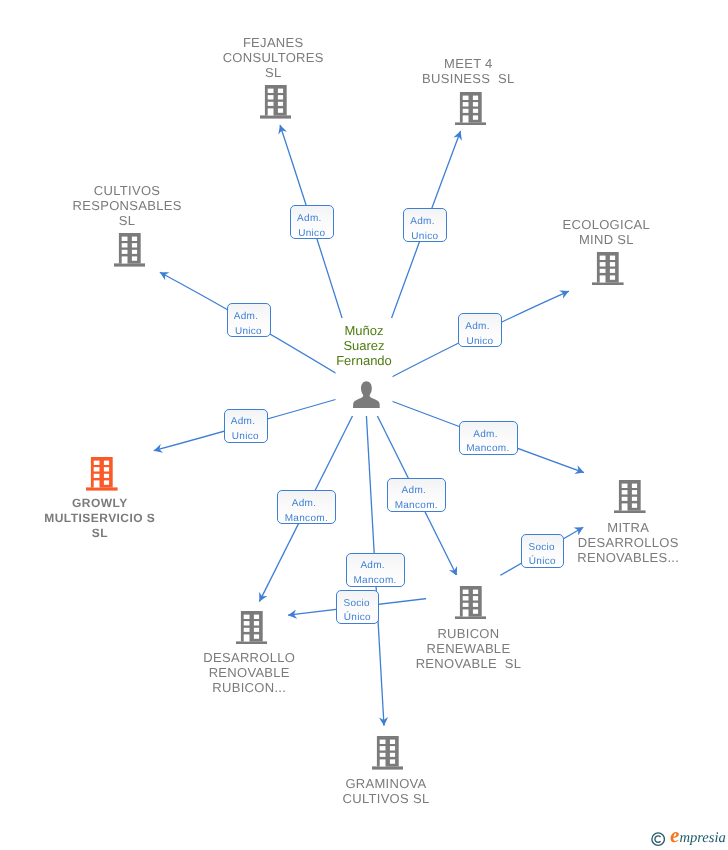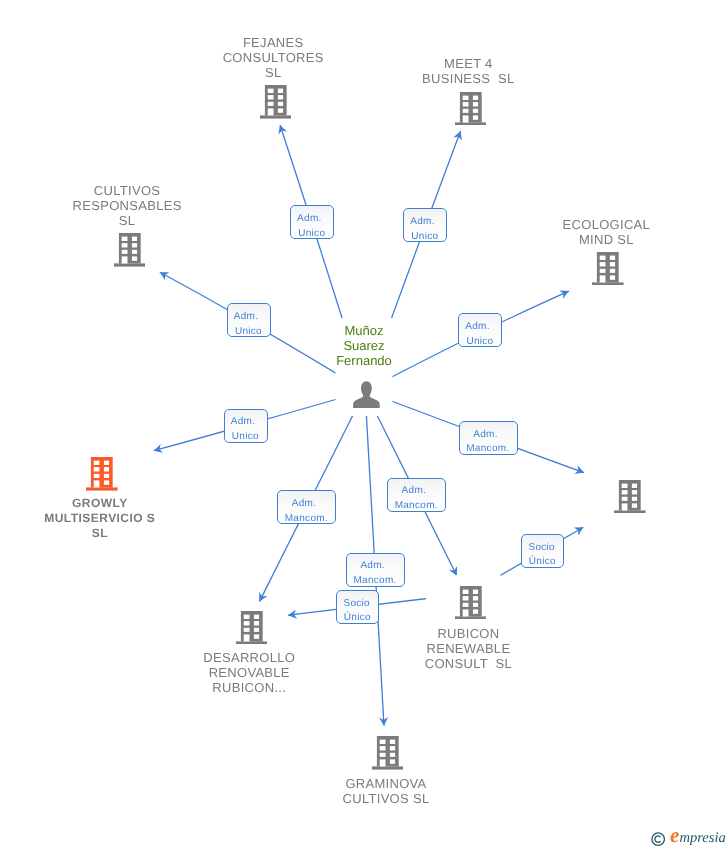--- a/index.html
+++ b/index.html
@@ -151,20 +151,21 @@
             <rect x="7.7" y="3.6" width="5.8" height="4.4"></rect>
             <rect x="17.9" y="3.6" width="5.2" height="4.4"></rect>
             <rect x="7.7" y="10.1" width="5.8" height="4.4"></rect>
             <rect x="17.9" y="10.1" width="5.2" height="4.4"></rect>
             <rect x="7.7" y="16.8" width="5.8" height="4.1"></rect>
             <rect x="17.9" y="16.8" width="5.2" height="4.1"></rect>
             <rect x="7.7" y="23.4" width="5.8" height="7.1"></rect>
             <rect x="17.9" y="23.4" width="5.2" height="4.4"></rect>
           </g>
         </svg></div>
+<div class="node-label" style="position:absolute;left:558.1px;top:519.9px;width:140px;"><div>MITRA</div><div>DESARROLLOS</div><div>RENOVABLES...</div></div>
 </div>
 <div class="node" style="left:0px;top:0px;">
 <div style="position:absolute;left:235.7px;top:610.9px;"><svg class="bicon" viewBox="0 0 31.6 33.6" width="31.6" height="33.6">
           <path fill="#7b7b7b" d="M4.9 0 H26.7 V30.5 H4.9 Z"></path>
           <rect fill="#7b7b7b" x="0" y="30.4" width="31.6" height="3.2"></rect>
           <g fill="#ffffff">
             <rect x="7.7" y="3.6" width="5.8" height="4.4"></rect>
             <rect x="17.9" y="3.6" width="5.2" height="4.4"></rect>
             <rect x="7.7" y="10.1" width="5.8" height="4.4"></rect>
             <rect x="17.9" y="10.1" width="5.2" height="4.4"></rect>
@@ -184,21 +185,21 @@
             <rect x="7.7" y="3.6" width="5.8" height="4.4"></rect>
             <rect x="17.9" y="3.6" width="5.2" height="4.4"></rect>
             <rect x="7.7" y="10.1" width="5.8" height="4.4"></rect>
             <rect x="17.9" y="10.1" width="5.2" height="4.4"></rect>
             <rect x="7.7" y="16.8" width="5.8" height="4.1"></rect>
             <rect x="17.9" y="16.8" width="5.2" height="4.1"></rect>
             <rect x="7.7" y="23.4" width="5.8" height="7.1"></rect>
             <rect x="17.9" y="23.4" width="5.2" height="4.4"></rect>
           </g>
         </svg></div>
-<div class="node-label" style="position:absolute;left:398.3px;top:625.6px;width:140px;"><div>RUBICON</div><div>RENEWABLE</div><div>CONSULT  SL</div></div>
+<div class="node-label" style="position:absolute;left:398.3px;top:625.6px;width:140px;"><div>RUBICON</div><div>RENEWABLE</div><div>RENOVABLE  SL</div></div>
 </div>
 <div class="node" style="left:0px;top:0px;padding-left:32px;">
 <div style="position:absolute;left:371.9px;top:736.2px;"><svg class="bicon" viewBox="0 0 31.6 33.6" width="31.6" height="33.6">
           <path fill="#7b7b7b" d="M4.9 0 H26.7 V30.5 H4.9 Z"></path>
           <rect fill="#7b7b7b" x="0" y="30.4" width="31.6" height="3.2"></rect>
           <g fill="#ffffff">
             <rect x="7.7" y="3.6" width="5.8" height="4.4"></rect>
             <rect x="17.9" y="3.6" width="5.2" height="4.4"></rect>
             <rect x="7.7" y="10.1" width="5.8" height="4.4"></rect>
             <rect x="17.9" y="10.1" width="5.2" height="4.4"></rect>

